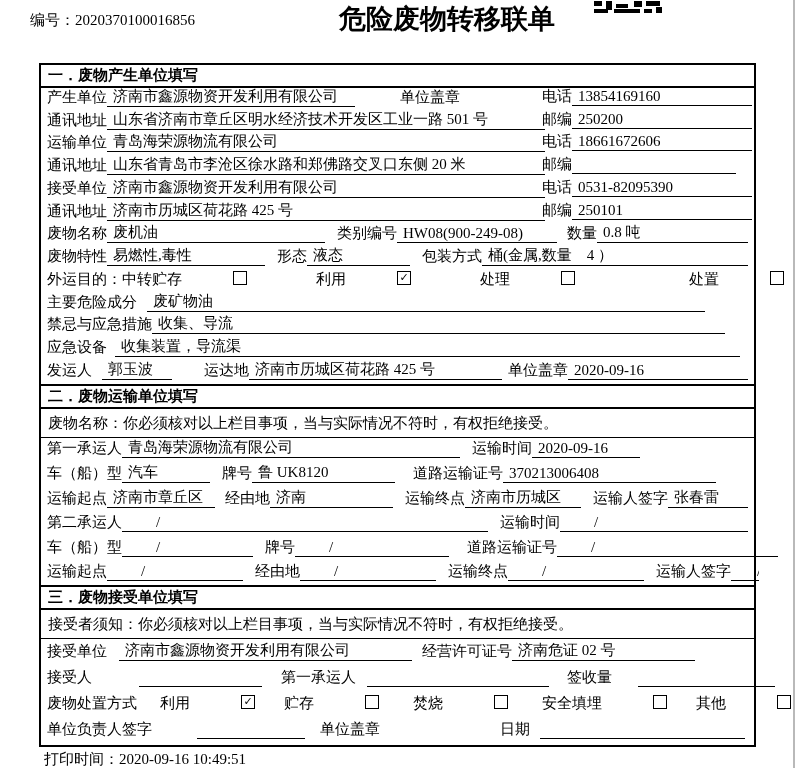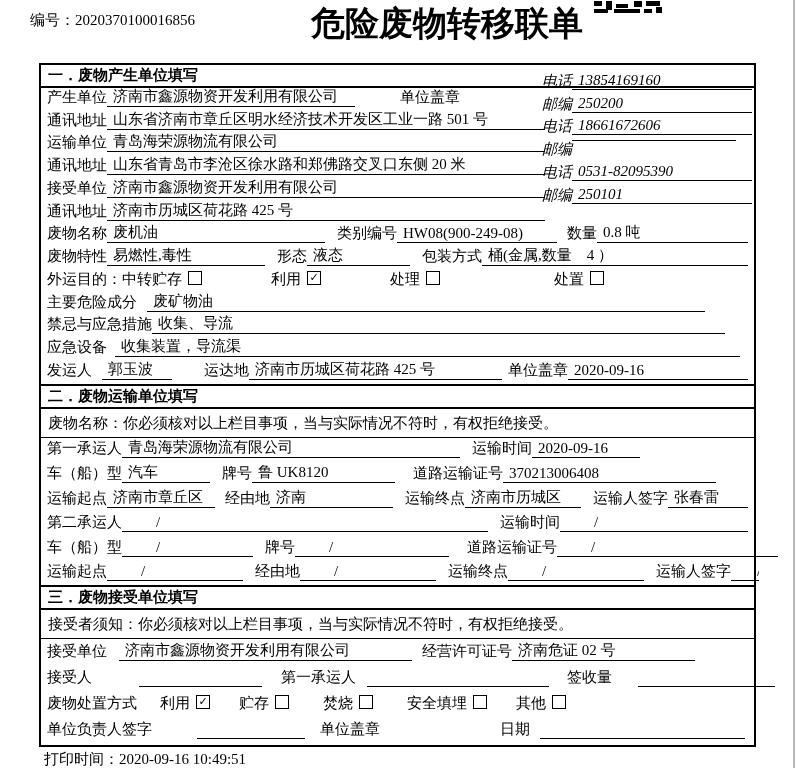--- a/index.html
+++ b/index.html
@@ -5,44 +5,44 @@
   html,body{margin:0;padding:0;}
   body{
     width:796px;height:768px;background:#fff;color:#000;
     font-family:"Liberation Serif","DejaVu Serif",serif;
     font-size:15px;position:relative;overflow:hidden;
   }
   .page-edge{position:absolute;right:1px;top:0;bottom:0;width:2px;background:#b9b9b9;}
   
   .serial{position:absolute;left:30px;top:11px;white-space:nowrap;}
   .doc-title{position:absolute;left:99px;top:1px;width:696px;text-align:center;
-    font-size:34px;font-weight:bold;white-space:nowrap;}
+    font-size:27px;font-weight:bold;white-space:nowrap;}
   .qr-frag{position:absolute;left:594px;top:0;}
   
   .form{position:absolute;left:39px;top:63px;width:717px;height:684px;
     border:2px solid #000;box-sizing:border-box;}
   .sec-head{height:21px;line-height:21px;font-weight:bold;padding-left:7px;
     border-bottom:2px solid #000;white-space:nowrap;}
   .sec-head.mid{border-top:2px solid #000;}
   .notice{height:28px;line-height:28px;padding-left:7px;border-bottom:1px solid #000;white-space:nowrap;}
   .row{position:relative;display:flex;align-items:flex-end;
     padding:0 4px 4px 6px;box-sizing:border-box;}
   .sec1 .row{height:22.75px;}
   .sec2 .row{height:24.6px;}
   .sec3 .row{height:25.8px;}
   .row>*{white-space:nowrap;flex:0 0 auto;}
   .lbl{letter-spacing:0;}
   .u{border-bottom:1px solid #000;padding:0 2px 0 6px;overflow:hidden;}
   .grow{flex:1 1 auto;}
   .sp{display:inline-block;}
   .ind{padding-left:34px;}
-  .rcol{position:absolute;left:501px;right:2px;bottom:20px;display:flex;align-items:flex-start;font-style:italic;}
+  .rcol{position:absolute;left:501px;right:2px;bottom:5px;display:flex;align-items:flex-end;}
   .rcol .lbl{width:30px;}
   .rcol .u{flex:1 1 auto;}
-  .cbg{display:flex;align-items:center;}
+  .cbg{display:flex;align-items:center;gap:45px;}
   .cb{display:inline-block;width:12px;height:12px;border:1.5px solid #000;margin-left:6px;
     text-align:center;line-height:12px;font-size:11px;font-weight:bold;
     font-family:"DejaVu Sans",sans-serif;position:relative;top:-1px;}
   
   .print-line{position:absolute;left:44px;top:750px;white-space:nowrap;}
 </style>
 </head>
 <body>
 
 <div class="serial"><span>编号：</span><span>2020370100016856</span></div>

